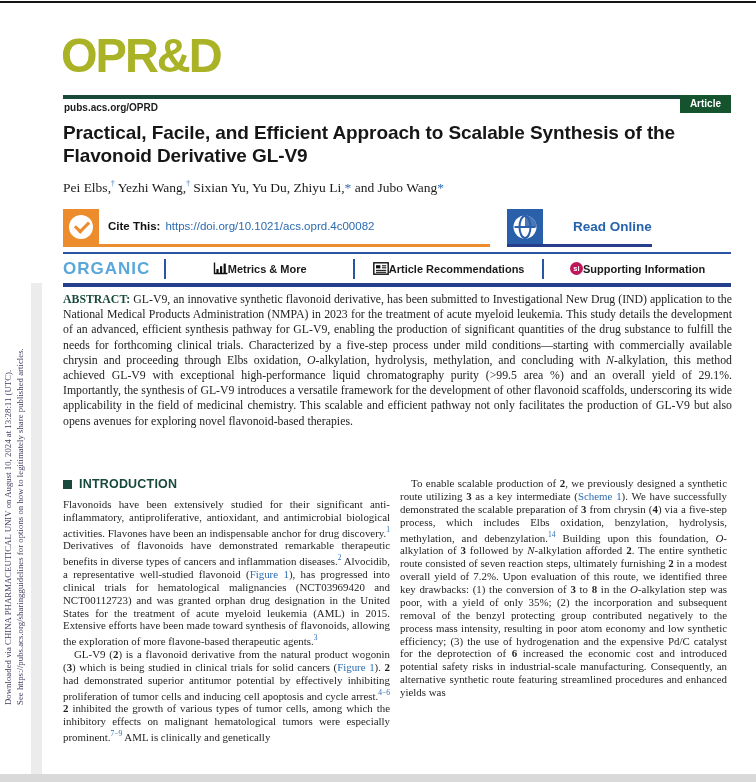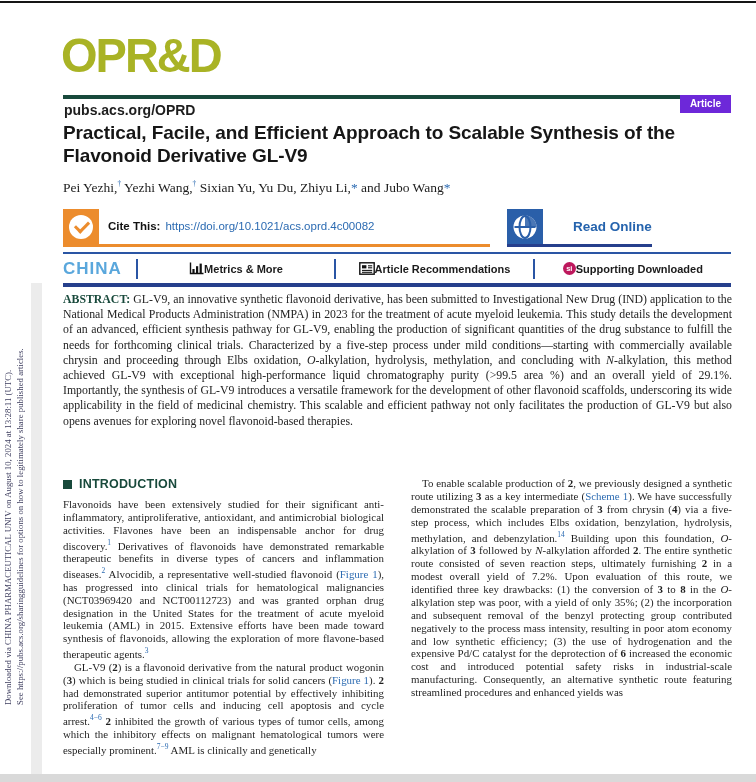--- a/index.html
+++ b/index.html
@@ -10,22 +10,22 @@
   .top-edge{position:absolute;left:0;top:1px;width:756px;height:2px;background:#151515;}
 
   
   .tagline{position:absolute;left:64px;top:20px;font-family:"Liberation Sans",sans-serif;
            font-size:9.5px;font-weight:bold;letter-spacing:.35px;color:#a9b325;}
   .logo{position:absolute;left:61px;top:30px;font-family:"Liberation Sans",sans-serif;
         font-size:47px;line-height:1;font-weight:bold;letter-spacing:-2px;color:#a9b325;
         transform:scaleY(1.04);transform-origin:top left;}
   .header-rule{position:absolute;left:63px;top:95px;width:668px;height:3.5px;background:#18493b;}
   .site-link{position:absolute;left:64px;top:102px;font-family:"Liberation Sans",sans-serif;
-             font-size:14px;font-weight:bold;color:#1d1d1d;}
-  .article-badge{position:absolute;right:25px;top:95px;background:#6d28d9;color:#fff;
+             font-size:10px;font-weight:bold;color:#1d1d1d;}
+  .article-badge{position:absolute;right:25px;top:95px;background:#14532d;color:#fff;
                  font-family:"Liberation Sans",sans-serif;font-size:10px;font-weight:bold;
                  padding:3px 10px 4px;}
 
   
   .title{position:absolute;left:63px;top:121px;width:678px;font-family:"Liberation Sans",sans-serif;
          font-size:19px;font-weight:bold;line-height:1.22;color:#161616;letter-spacing:-.1px;}
   .authors{position:absolute;left:63px;top:179px;width:668px;font-size:13.5px;color:#1c1c1c;}
 
   
   .cite-box{position:absolute;left:63px;top:209px;width:36px;height:36px;background:#ec8c2d;}
@@ -57,21 +57,21 @@
 
   
   .abstract{position:absolute;left:63px;top:292px;width:669px;font-size:11.8px;line-height:15.2px;
             text-align:justify;color:#232323;}
   .green-label{font-weight:bold;color:#18493b;}
   .keywords{margin-top:5px;text-align:left;}
   .keywords .kw-text{font-style:italic;}
 
   
   .intro{position:absolute;left:63px;top:477px;width:669px;height:297px;overflow:hidden;
-         display:flex;gap:27px;}
+         display:flex;gap:10px;}
   .col{width:327px;}
   .intro-heading{display:flex;align-items:center;gap:7px;margin-bottom:7px;
                  font-family:"Liberation Sans",sans-serif;font-size:12.5px;font-weight:bold;
                  color:#18493b;letter-spacing:.2px;}
   .sq{width:9px;height:9px;background:#18493b;}
   .para{margin:0;font-size:10.9px;line-height:12.9px;text-align:justify;color:#1f1f1f;}
   .para.indent{text-indent:11px;}
   .seg-sup{vertical-align:super;font-size:7.5px;color:#2c6bb2;}
   .seg-b{font-weight:bold;}
   .seg-i{font-style:italic;}
@@ -92,21 +92,21 @@
 <div class="page">
 
   <div class="top-edge"></div>
 
   <div class="logo">OPR&amp;D</div>
   <div class="header-rule"></div>
   <div class="site-link">pubs.acs.org/OPRD</div>
   <div class="article-badge">Article</div>
 
   <div class="title">Practical, Facile, and Efficient Approach to Scalable Synthesis of the Flavonoid Derivative GL-V9</div>
-  <div class="authors"><span>Pei Yezhi,</span><span class="seg-sup">†</span><span> Yezhi Wang,</span><span class="seg-sup">†</span><span> Sixian Yu, Yu Du, Zhiyu Li,</span><span class="seg-blue">*</span><span> and Jubo Wang</span><span class="seg-blue">*</span></div>
+  <div class="authors"><span>Pei Elbs,</span><span class="seg-sup">†</span><span> Yezhi Wang,</span><span class="seg-sup">†</span><span> Sixian Yu, Yu Du, Zhiyu Li,</span><span class="seg-blue">*</span><span> and Jubo Wang</span><span class="seg-blue">*</span></div>
 
   <div class="cite-box">
     <span class="cite-circle"></span>
   </div>
   <div class="cite-text">
     <span class="lbl">Cite This:</span><span class="doi">https://doi.org/10.1021/acs.oprd.4c00082</span>
   </div>
   <div class="cite-underline"></div>
 
   <div class="read-box">
@@ -117,21 +117,21 @@
         <line x1="2.5" y1="13" x2="23.5" y2="13" stroke="#2a5fa9" stroke-width="2"></line>
         <path d="M13 1.5 A11.5 11.5 0 0 1 24.5 13 L13 13 Z" fill="#2a5fa9" opacity="0.85"></path>
       </svg>
     </span>
   </div>
   <div class="read-label">Read Online</div>
   <div class="read-underline"></div>
 
   <div class="rule-thin"></div>
   <div class="access-row">
-    <span class="access-word">CHINA</span>
+    <span class="access-word">ORGANIC</span>
     <span class="vdiv"></span>
     <span class="access-item">
       <span>
         <svg width="15" height="13" viewBox="0 0 15 13">
           <path d="M1.5 0.5 V11.5 H14.5" fill="none" stroke="#111" stroke-width="1.4"></path>
           <rect x="3.4" y="7" width="2.2" height="4" fill="#111"></rect>
           <rect x="7" y="4.2" width="2.2" height="6.8" fill="#111"></rect>
           <rect x="10.6" y="1.6" width="2.2" height="9.4" fill="#111"></rect>
         </svg>
       </span>
@@ -147,21 +147,21 @@
           <line x1="9" y1="5.8" x2="13.2" y2="5.8" stroke="#111" stroke-width="1.1"></line>
           <line x1="3" y1="8.4" x2="13.2" y2="8.4" stroke="#111" stroke-width="1.1"></line>
           <line x1="3" y1="10.3" x2="13.2" y2="10.3" stroke="#111" stroke-width="1.1"></line>
         </svg>
       </span>
       <span>Article Recommendations</span>
     </span>
     <span class="vdiv"></span>
     <span class="access-item">
       <span class="si-circle">si</span>
-      <span>Supporting Downloaded</span>
+      <span>Supporting Information</span>
     </span>
   </div>
   <div class="rule-thick"></div>
 
   <div class="abstract">
     <span class="green-label">ABSTRACT:</span><span><span> GL-V9, an innovative synthetic flavonoid derivative, has been submitted to Investigational New Drug (IND) application to the National Medical Products Administration (NMPA) in 2023 for the treatment of acute myeloid leukemia. This study details the development of an advanced, efficient synthesis pathway for GL-V9, enabling the production of significant quantities of the drug substance to fulfill the needs for forthcoming clinical trials. Characterized by a five-step process under mild conditions—starting with commercially available chrysin and proceeding through Elbs oxidation, </span><span class="seg-i">O</span><span>-alkylation, hydrolysis, methylation, and concluding with </span><span class="seg-i">N</span><span>-alkylation, this method achieved GL-V9 with exceptional high-performance liquid chromatography purity (&gt;99.5 area %) and an overall yield of 29.1%. Importantly, the synthesis of GL-V9 introduces a versatile framework for the development of other flavonoid scaffolds, underscoring its wide applicability in the field of medicinal chemistry. This scalable and efficient pathway not only facilitates the production of GL-V9 but also opens avenues for exploring novel flavonoid-based therapies.</span></span>
   </div>
 
   <div class="intro">
     <div class="col">

